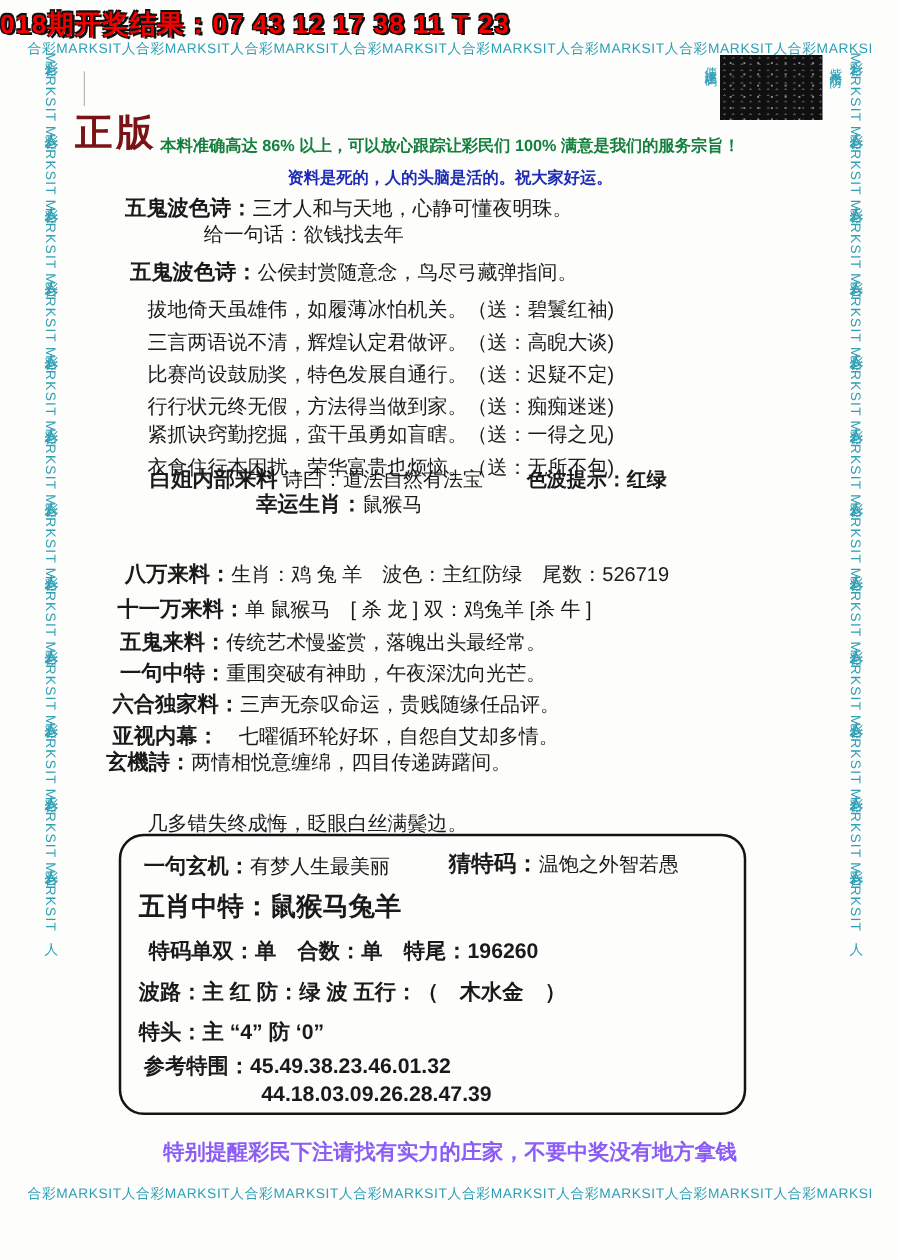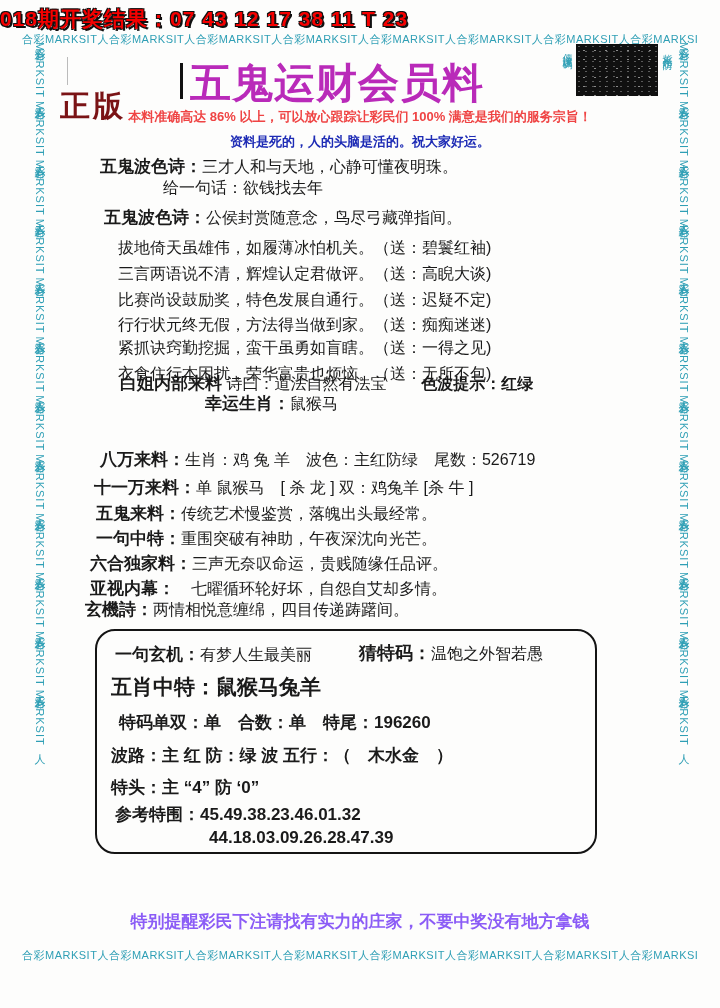--- a/index.html
+++ b/index.html
@@ -54,34 +54,34 @@
     background-size:7px 5px, 11px 9px; background-position:0 0,3px 2px;
   }
   .stamp-side{
     position:absolute; writing-mode:vertical-rl; font-size:10px;
     color:#2f9fb5; letter-spacing:2px; top:46px;
   }
   .stamp-side.l{ left:560px; }
   .stamp-side.r{ left:660px; }
   .slogan{
     position:absolute; left:70px; top:108px; width:580px; text-align:center;
-    font-size:13px; font-weight:bold; color:#ef4444;
+    font-size:13px; font-weight:bold; color:#15803d;
   }
   .blessing{
     position:absolute; left:70px; top:133px; width:580px; text-align:center;
     font-size:13px; font-weight:bold; color:#1e2cb5;
   }
 
   
   .line{ position:absolute; font-size:16px; white-space:nowrap; }
   .lbl{ font-weight:bold; font-size:17px; }
 
   
   .special-box{
-    position:absolute; left:95px; top:629px; width:498px; height:221px;
+    position:absolute; left:95px; top:667px; width:498px; height:221px;
     border:2px solid #141414; border-radius:20px; background:#fdfdfc;
   }
   .special-box .line{ position:absolute; }
   .big{ font-size:21px; font-weight:bold; }
   .boxrow{ font-size:17px; font-weight:bold; }
 
   .footer-reminder{
     position:absolute; left:60px; top:910px; width:600px; text-align:center;
     font-size:17px; font-weight:bold; color:#8b5cf6;
   }
@@ -92,21 +92,20 @@
 <div class="page">
 
   <div class="border-h top">合彩MARKSIT人合彩MARKSIT人合彩MARKSIT人合彩MARKSIT人合彩MARKSIT人合彩MARKSIT人合彩MARKSIT人合彩MARKSIT人合彩MARKSIT人</div>
   <div class="border-h bottom">合彩MARKSIT人合彩MARKSIT人合彩MARKSIT人合彩MARKSIT人合彩MARKSIT人合彩MARKSIT人合彩MARKSIT人合彩MARKSIT人合彩MARKSIT人</div>
   <div class="border-v left">合彩MARKSIT人合彩MARKSIT人合彩MARKSIT人合彩MARKSIT人合彩MARKSIT人合彩MARKSIT人合彩MARKSIT人合彩MARKSIT人合彩MARKSIT人合彩MARKSIT人合彩MARKSIT人合彩MARKSIT人</div>
   <div class="border-v right">合彩MARKSIT人合彩MARKSIT人合彩MARKSIT人合彩MARKSIT人合彩MARKSIT人合彩MARKSIT人合彩MARKSIT人合彩MARKSIT人合彩MARKSIT人合彩MARKSIT人合彩MARKSIT人合彩MARKSIT人</div>
 
   <div class="result-line">018期开奖结果：07 43 12 17 38 11 T 23</div>
   <div class="tick-mark"></div>
   <div class="edition">正版</div>
-  <div class="page-title">五鬼运财会员料</div>
   <div class="stamp"></div>
   <div class="stamp-side l">傳递赐碼</div>
   <div class="stamp-side r">紫光燈防</div>
   <div class="slogan">本料准确高达 86% 以上，可以放心跟踪让彩民们 100% 满意是我们的服务宗旨！</div>
   <div class="blessing">资料是死的，人的头脑是活的。祝大家好运。</div>
 
   <div class="line" style="left:100px; top:155px;">
     <span class="lbl">五鬼波色诗：</span><span>三才人和与天地，心静可懂夜明珠。</span>
   </div>
   <div class="line" style="left:163px; top:178px;">给一句话：欲钱找去年</div>

